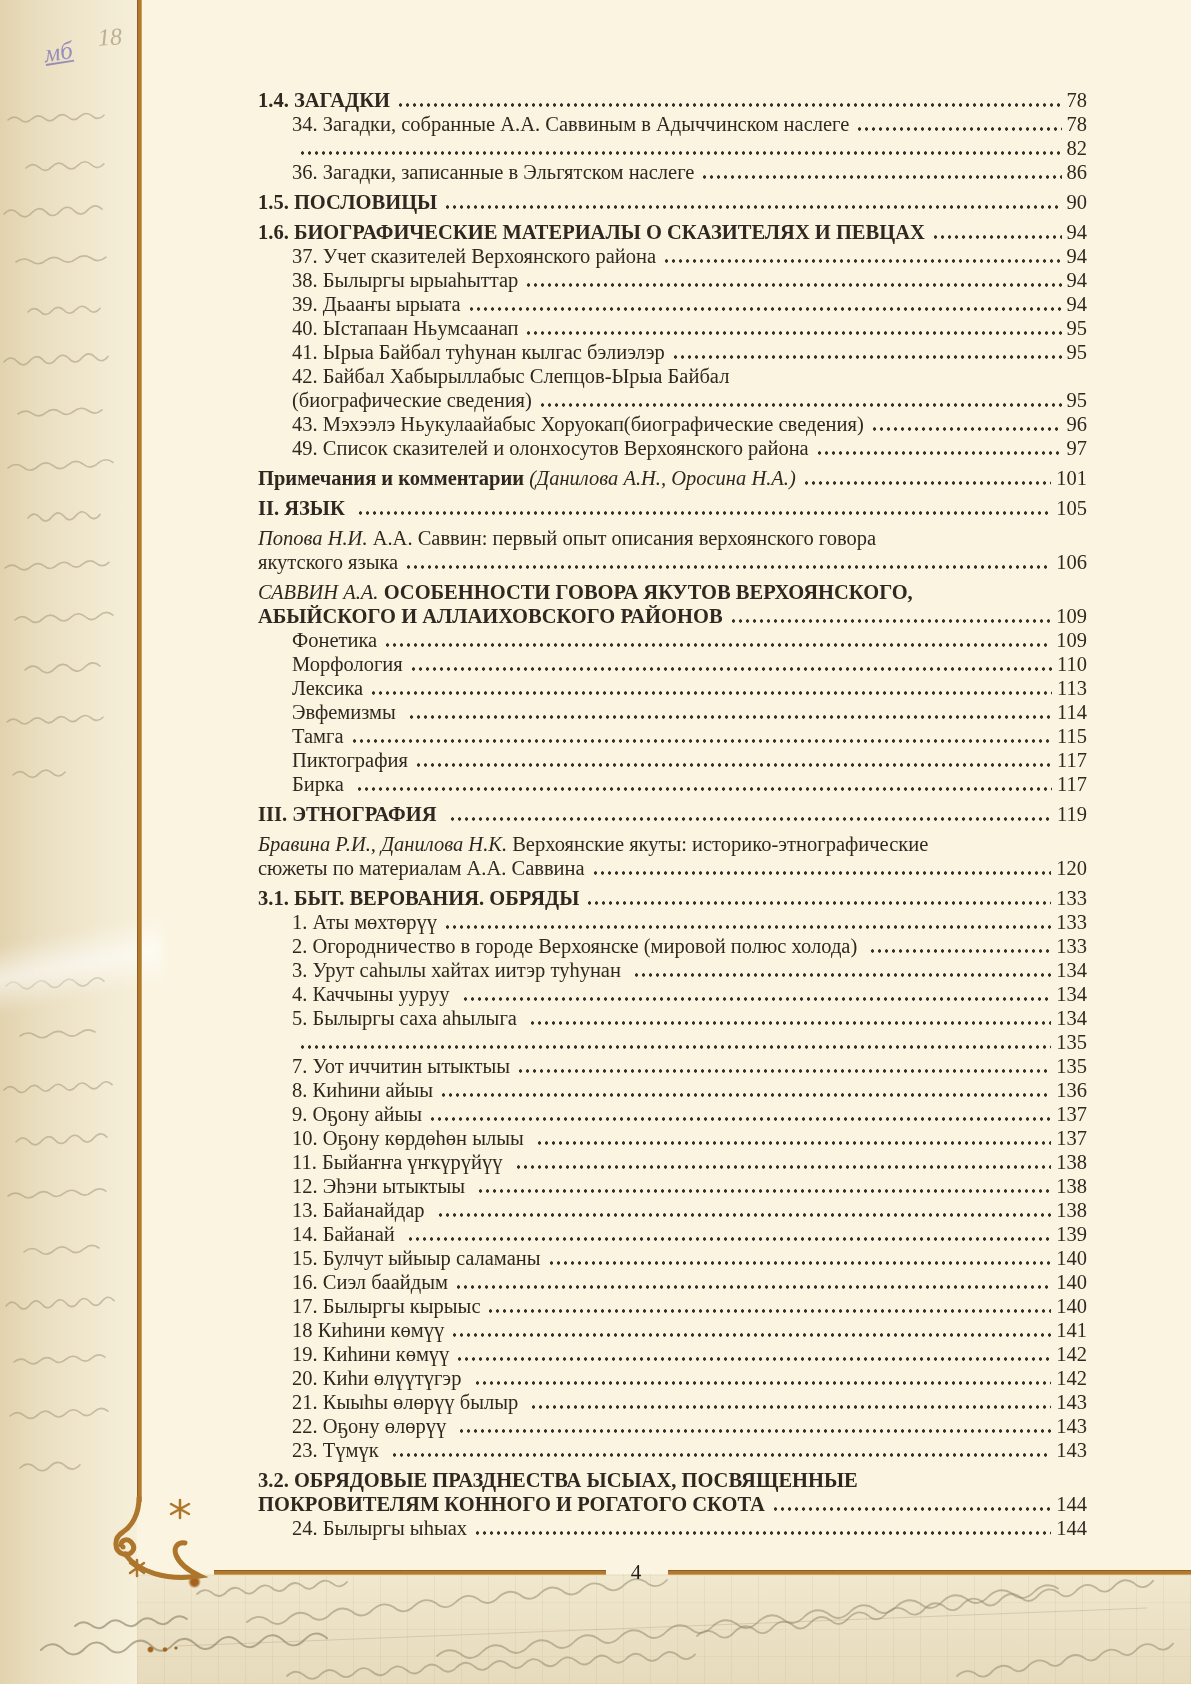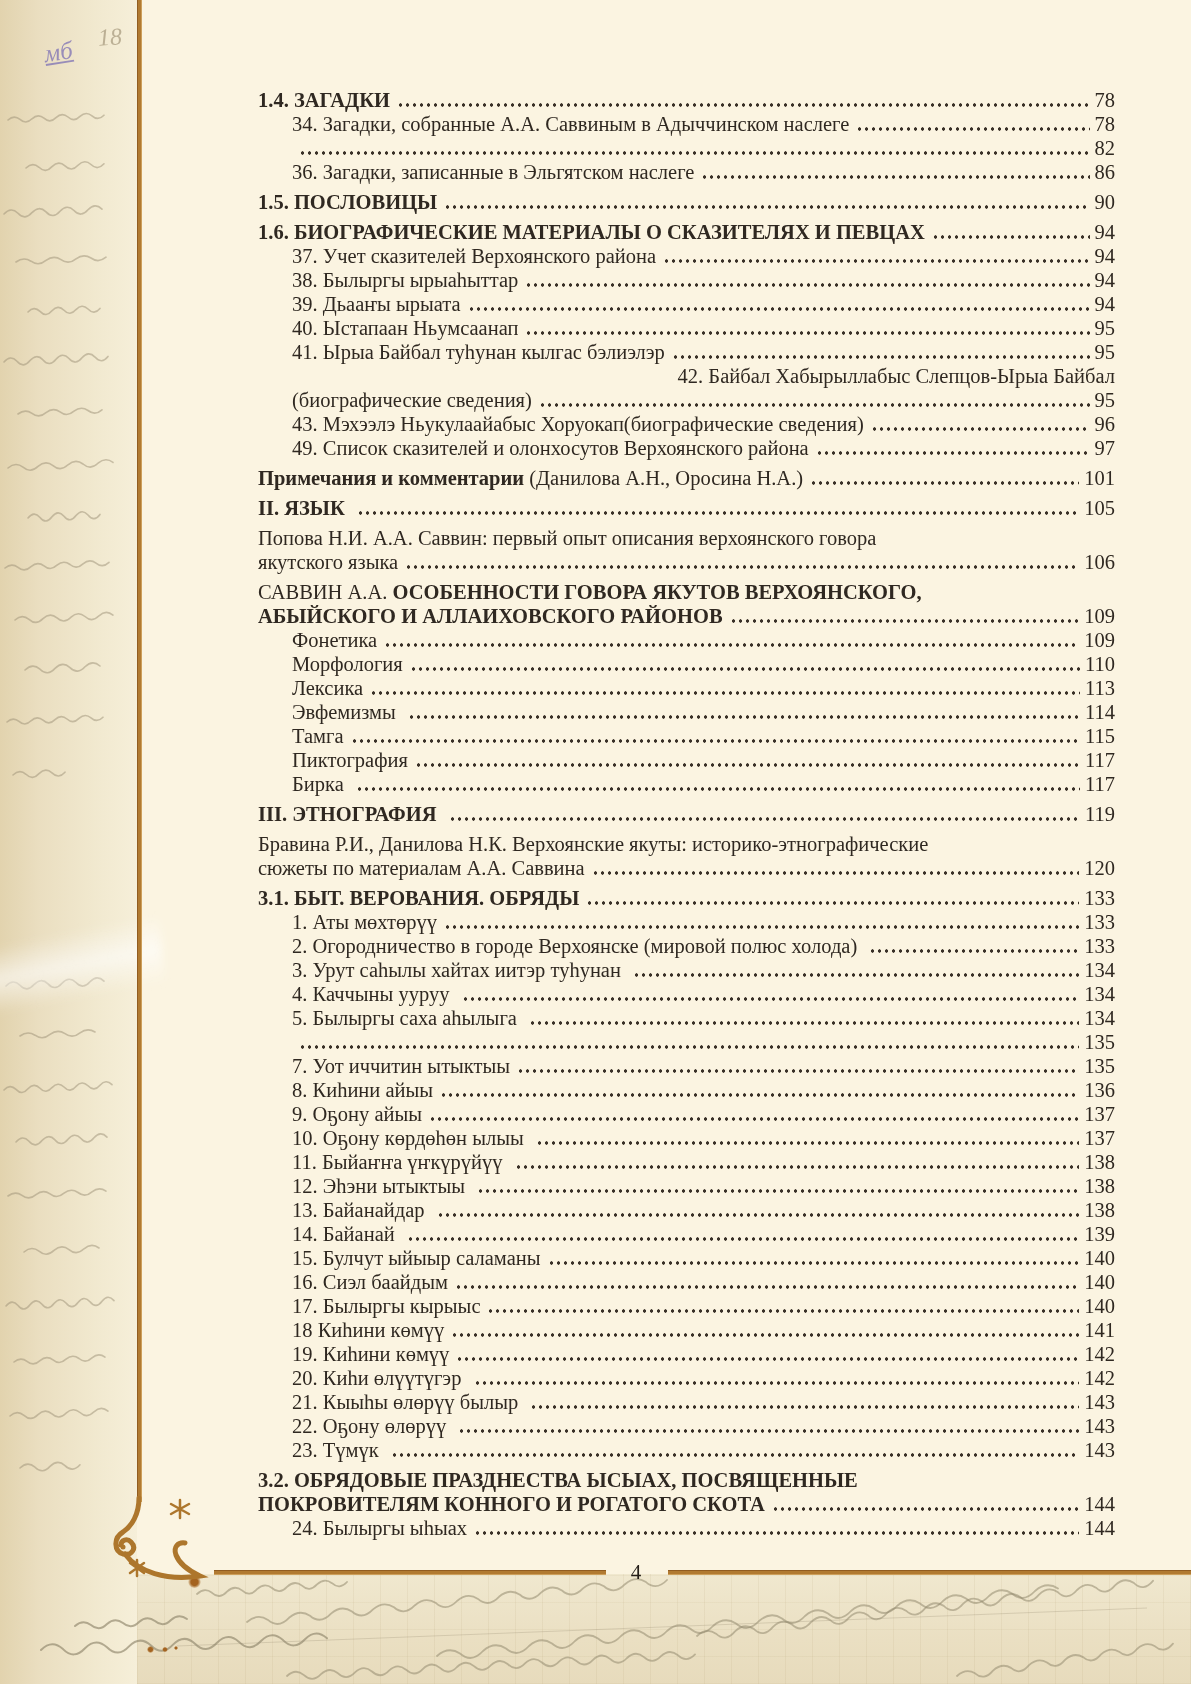--- a/index.html
+++ b/index.html
@@ -35,28 +35,28 @@
   
   .ink-note{position:absolute;left:44px;top:38px;font-size:25px;font-style:italic;
     color:#8478b6;transform:rotate(-9deg);opacity:.8;text-decoration:underline;z-index:3;}
   .pencil-num{position:absolute;left:98px;top:24px;font-size:24px;font-style:italic;
     color:#97896c;transform:rotate(-4deg);opacity:.6;z-index:3;}
   .scribbles{position:absolute;left:0;top:0;}
   .stain{position:absolute;border-radius:50%;}
 
   
   .content{position:absolute;left:142px;top:0;width:1049px;box-sizing:border-box;
-    padding:82px 76px 0 116px;font-size:20.5px;line-height:24px;}
+    padding:82px 104px 0 116px;font-size:20.5px;line-height:24px;}
   .entry.lvl0{margin-top:6px;}
-  .entry.lvl1 .line{padding-left:34px;justify-content:flex-end;}
+  .entry.lvl1 .line{padding-left:34px;}
   .line{display:flex;align-items:baseline;}
   .txt{white-space:pre-wrap;flex-shrink:0;}
   .s-n{font-weight:normal;}
   .s-b{font-weight:bold;}
-  .s-i{}
+  .s-i{font-style:italic;}
   .leader{flex:1 1 auto;align-self:stretch;min-width:12px;margin:0 5px 0 7px;
     background-image:radial-gradient(circle,#3a3128 1.45px,rgba(0,0,0,0) 1.9px);
     background-size:7px 8px;background-repeat:repeat-x;background-position:left bottom 3px;}
   .pg{flex-shrink:0;}
 </style>
 </head>
 <body>
 
 <div class="page">
 

